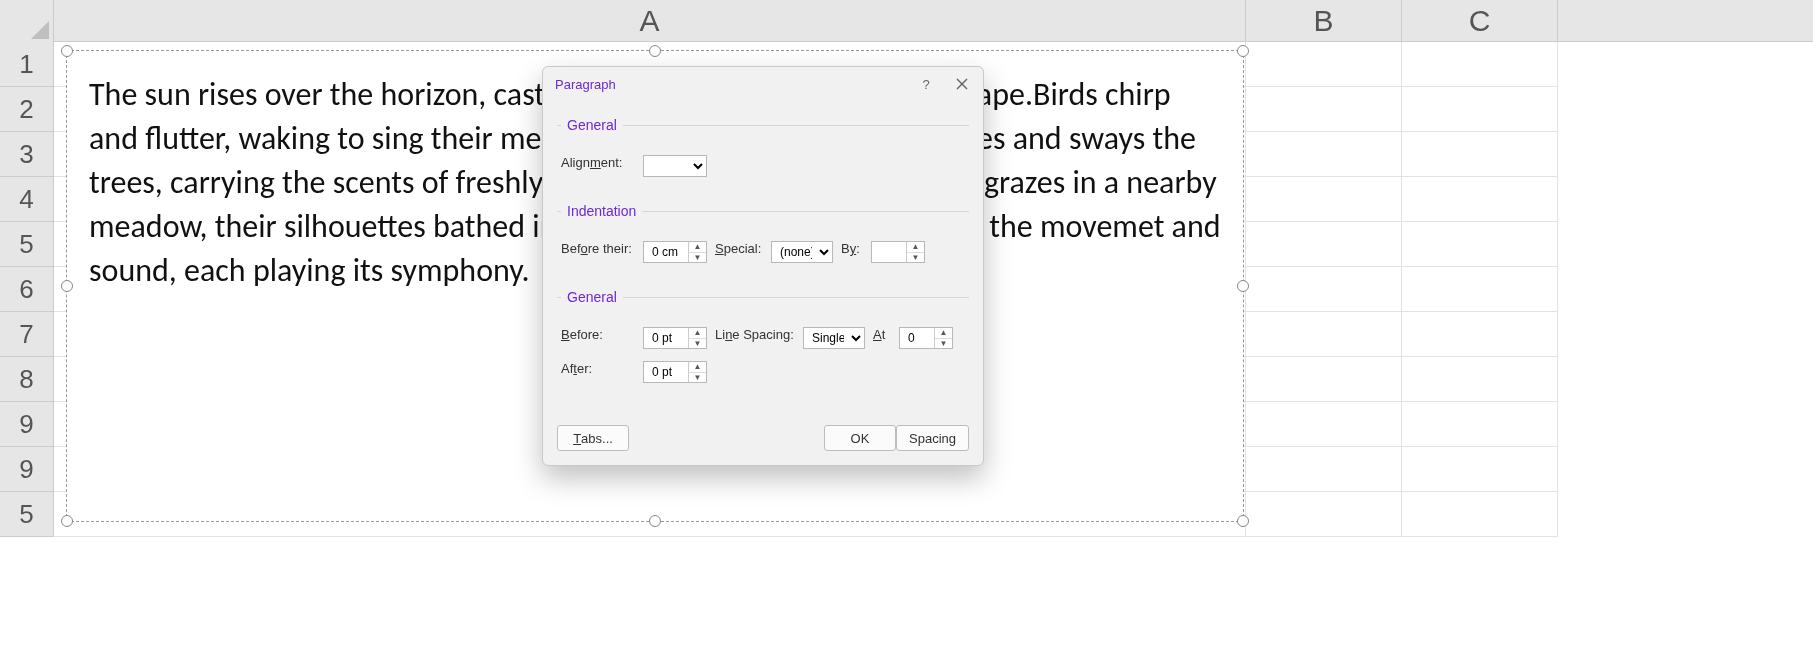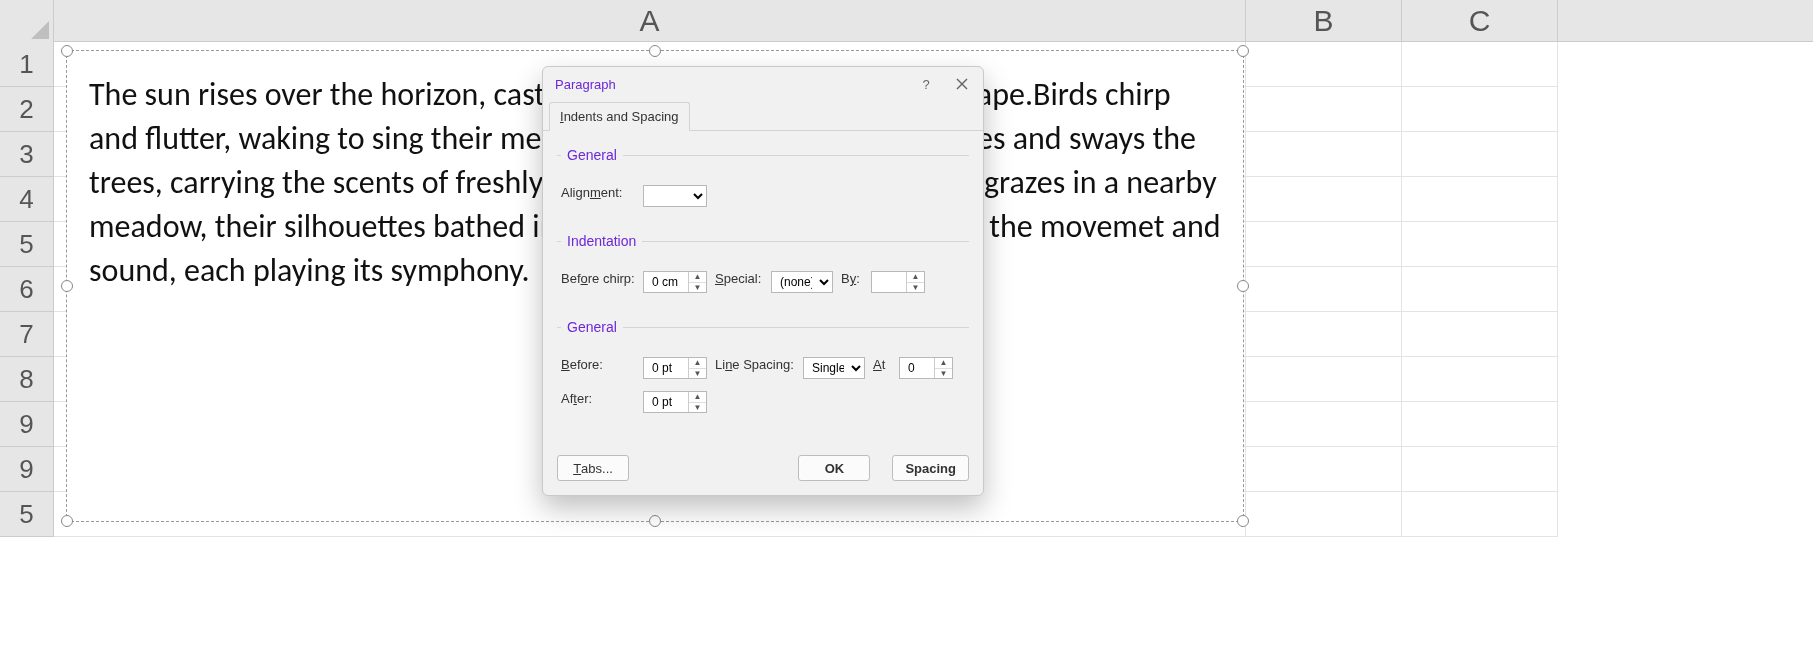--- a/index.html
+++ b/index.html
@@ -134,21 +134,21 @@
     padding:10px 14px 14px 14px; 
   }
   .btn {
     min-width:72px; height:26px;
     border:1px solid #bdbdbd; background:#fbfbfb;
     border-radius:3px;
     display:inline-flex; align-items:center; justify-content:center;
     font-size:13px; color:#333; cursor:pointer;
     padding:0 12px;
   }
-  .footer-right { display:flex; gap:22px;font-weight:bold; }
+  .footer-right { display:flex; gap:0; }
 
 </style>
 </head>
 <body>
 
 <div class="app">
 
   <div class="col-headers">
     <div class="corner-cell">
       <svg width="18" height="18" viewBox="0 0 18 18">
@@ -253,45 +253,40 @@
         <span class="dlg-help">?</span>
         <span class="dlg-close">
           <svg width="12" height="12" viewBox="0 0 12 12">
               <line x1="1" y1="1" x2="11" y2="11" stroke-width="1.4"></line>
               <line x1="11" y1="1" x2="1" y2="11" stroke-width="1.4"></line>
             </svg>
         </span>
       </div>
     </div>
 
-    <div class="tabs">
-      <div class="tab">
-        <span></span><span class="u">I</span><span>ndents and Spacing</span>
-      </div>
-    </div>
 
     <div class="dlg-body">
 
       <fieldset>
         <legend>General</legend>
         <div class="row">
           <span class="lbl">
             <span>Align</span><span class="u">m</span><span>ent:</span>
           </span>
           <select class="small">
             <option></option>
           </select>
         </div>
       </fieldset>
 
       <fieldset>
         <legend>Indentation</legend>
         <div class="row">
           <span class="lbl">
-            <span>Bef</span><span class="u">o</span><span>re chirp:</span>
+            <span>Bef</span><span class="u">o</span><span>re their:</span>
           </span>
           <span class="spin">
             <input value="0 cm" style="">
             <span class="arrows">
                 <span class="arrow">▲</span>
                 <span class="arrow">▼</span>
               </span>
           </span>
           <span class="lbl" style="min-width:48px">
             <span></span><span class="u">S</span><span>pecial:</span>

